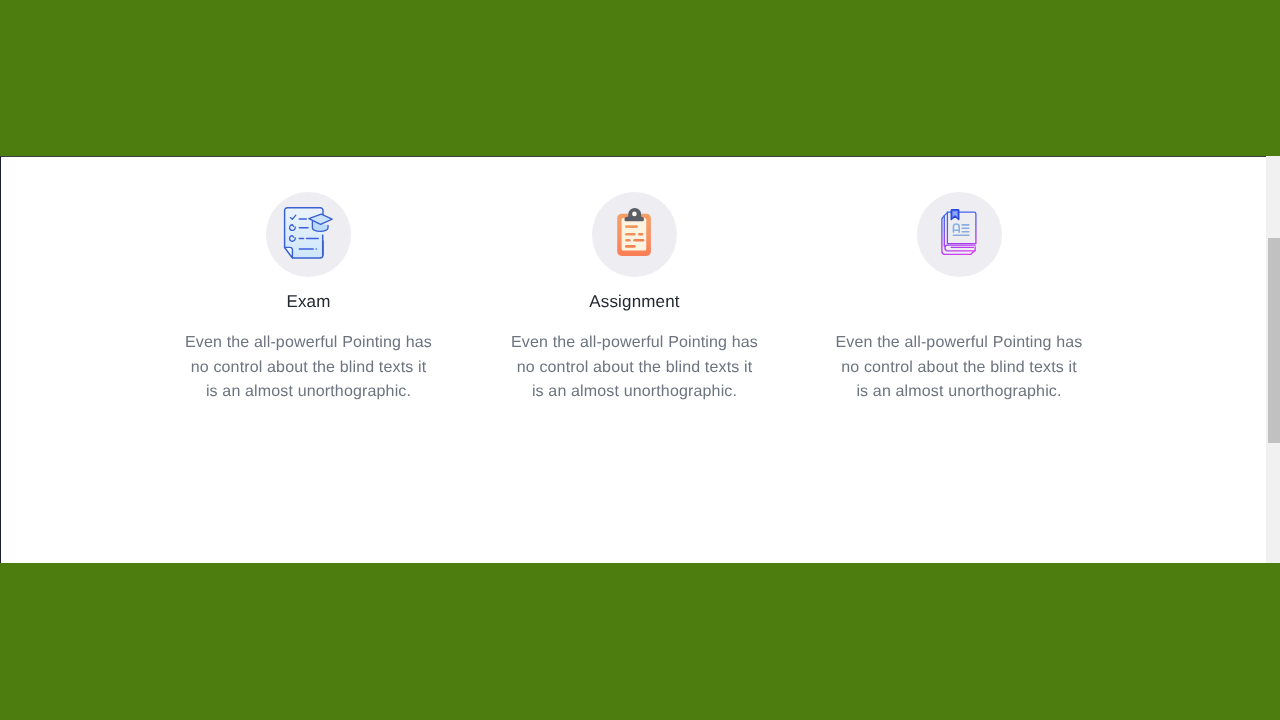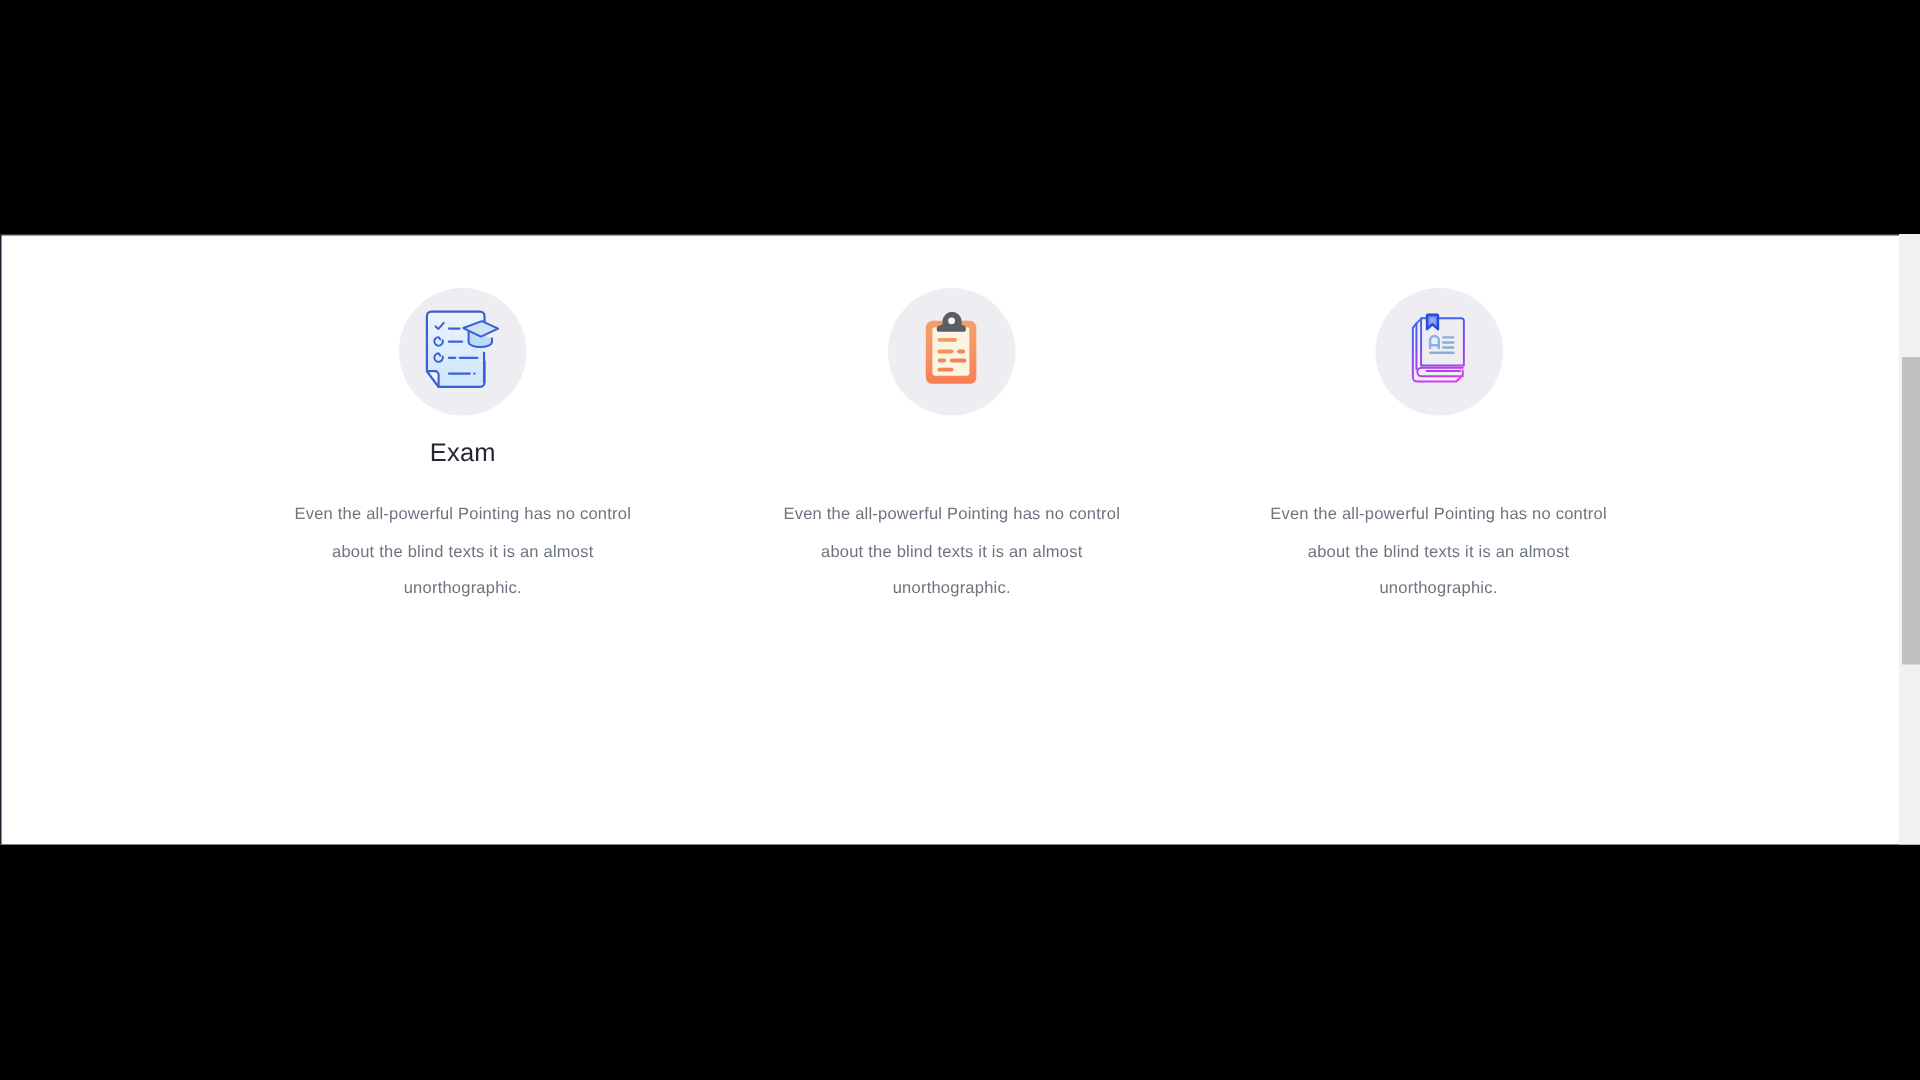--- a/index.html
+++ b/index.html
@@ -4,21 +4,21 @@
 <style>
   * { box-sizing: border-box; }
   html, body { margin:0; padding:0; }
   body {
     width:1280px; height:720px; background:#ffffff;
     font-family:"Liberation Sans", sans-serif;
     overflow:hidden;
     -webkit-font-smoothing:antialiased;
     text-rendering:geometricPrecision;
   }
-  .page { position:relative; width:1280px; height:720px; background:#000000; }
+  .page { position:relative; width:1280px; height:720px; background:#4d7c0f; }
   .section {
     position:absolute; left:0; top:156px; width:1280px; height:407px;
     border-top:1px solid #3c3f45;
     border-left:1px solid #1b2031;
     background:#fff;
   }
   .cards { position:absolute; left:0; top:0; width:100%; height:100%; }
   .card { position:absolute; top:0; width:326px; height:100%; }
   .card.c1 { left:144.5px; }
   .card.c2 { left:470.5px; }
@@ -31,21 +31,21 @@
   .iconwrap svg { position:absolute; left:50%; top:50%; margin-left:-28px; margin-top:-31.5px; }
   .ic-exam { margin-left:-27.5px !important; }
   .ic-assign { margin-left:-29px !important; }
   .ic-lib { margin-left:-28px !important; }
   .title {
     position:absolute; left:0; top:135px; width:100%; text-align:center;
     font-size:17px; font-weight:400; color:#232830; letter-spacing:0.15px;
   }
   .desc {
     position:absolute; left:50%; margin-left:-125px; top:174px; width:250px;
-    text-align:center; font-size:11px; line-height:24.6px; color:#6d7480;
+    text-align:center; font-size:16px; line-height:24.6px; color:#6d7480;
     letter-spacing:0.15px;
   }
   .scrollbar { position:absolute; left:1266px; top:156px; width:14px; height:407px; background:#f1f1f1; }
   .thumb { position:absolute; left:2px; top:82px; width:12px; height:205px; background:#c1c1c1; }
 </style>
 </head>
 <body>
 
 <div class="page">
 
@@ -111,20 +111,21 @@
             <g stroke="url(#gLine)" stroke-width="2.6" stroke-linecap="round">
               <path d="M20.25 23.6 H30.65"></path>
               <path d="M20.25 31.3 H28.35"></path>
               <path d="M33.35 31.3 H36.05"></path>
               <path d="M20.45 37.3 H23.35"></path>
               <path d="M28.55 37.3 H36.9"></path>
               <path d="M20.25 43.4 H28.35"></path>
             </g>
           </svg>
         </div>
+        <div class="title">Assignment</div>
         <div class="desc">Even the all-powerful Pointing has no control about the blind texts it is an almost unorthographic.</div>
       </div>
 
       <div class="card c3">
         <div class="iconwrap">
           <svg class="ic-lib" width="56" height="56" viewBox="0 0 56 56" fill="none">
             <defs>
               <linearGradient id="gBook" gradientUnits="userSpaceOnUse" x1="18" y1="6" x2="30" y2="53">
                 <stop offset="0" stop-color="#2f6bf2"></stop>
                 <stop offset="0.42" stop-color="#6b52f0"></stop>

